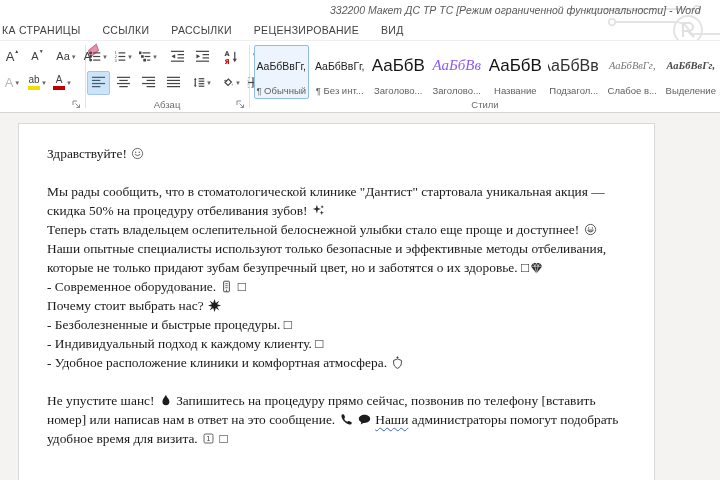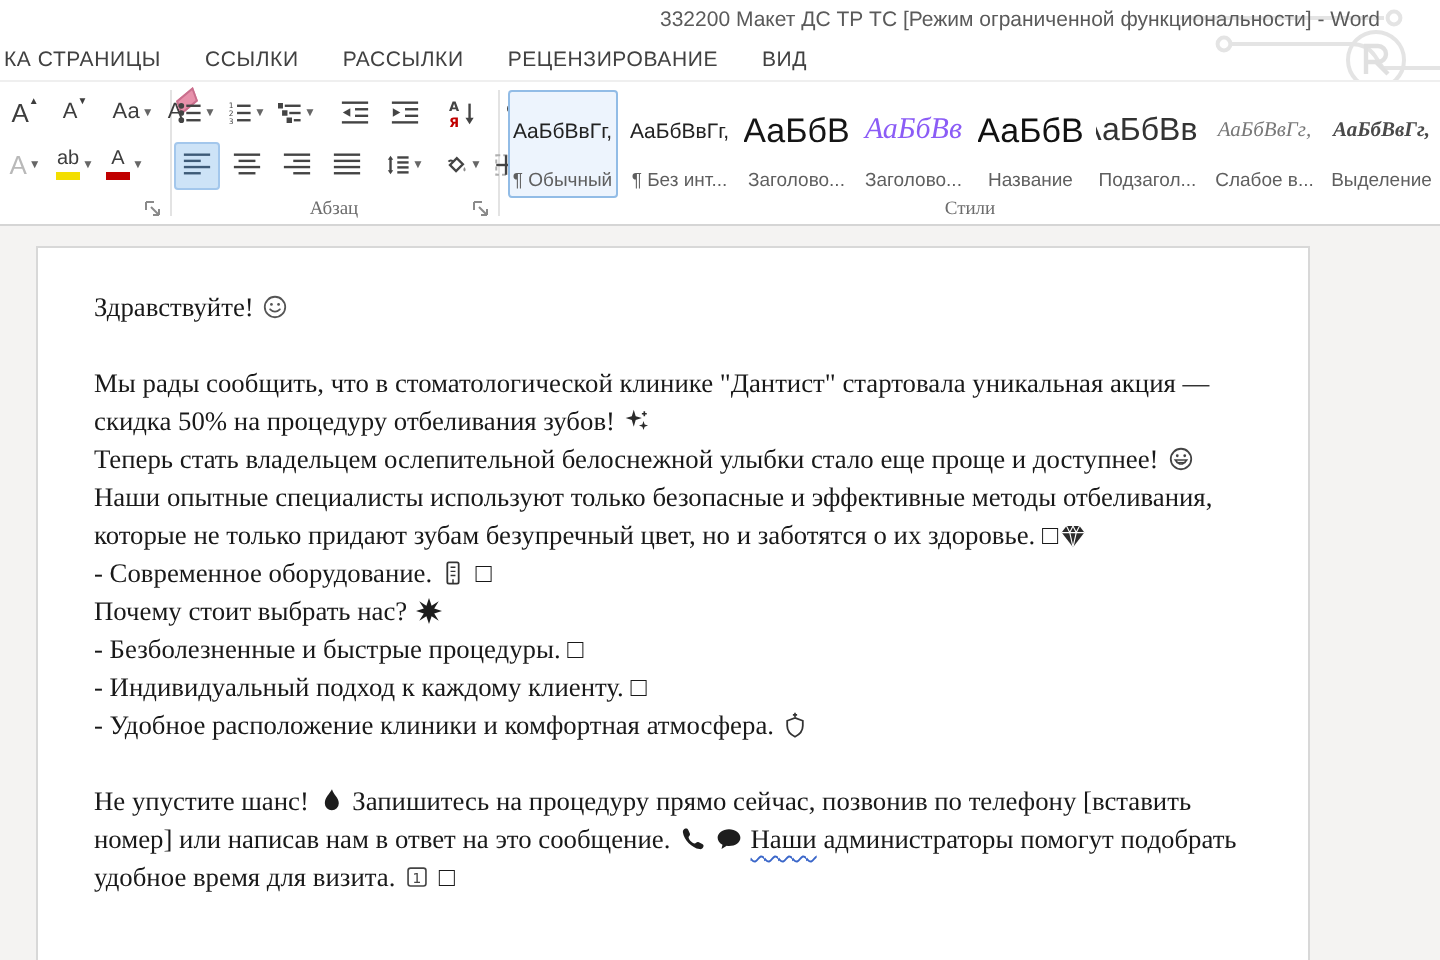--- a/index.html
+++ b/index.html
@@ -1,20 +1,20 @@
 <!DOCTYPE html>
 <html><head>
 <meta charset="utf-8">
 <style>
   html,body{margin:0;padding:0;background:#e9e9e9;}
   #app{position:relative;width:720px;height:480px;background:#fff;overflow:hidden;
        font-family:"Liberation Sans",sans-serif;color:#444;}
 
   
-  #titlebar{position:absolute;top:0;left:0;width:720px;height:20px;background:#fff;}
+  #titlebar{position:absolute;top:0;left:0;width:720px;height:20px;background:#fff;font-style:italic;}
   #title-text{position:absolute;left:330px;top:4px;font-size:10.5px;color:#5a5a5a;white-space:nowrap;}
   #circuit{position:absolute;top:0;right:0;width:130px;height:62px;pointer-events:none;}
 
   
   #tabrow{position:absolute;top:20px;left:0;width:720px;height:20px;display:flex;align-items:flex-end;
           border-bottom:1px solid #efefef;background:transparent;}
   .rtab{font-size:10.5px;color:#414141;padding:0 11px 4px 11px;letter-spacing:.3px;white-space:nowrap;cursor:default;}
   .rtab:first-child{padding-left:2px;}
 
   
@@ -35,21 +35,21 @@
   .gl.sm{font-size:11px;}
   .gl.hollow{color:#b9b9b9;}
   .mini{font-size:5px;line-height:1;color:#3d3d3d;position:relative;top:-5px;left:0px;}
   .eraser{width:9px;height:5px;background:#e791ab;transform:rotate(-40deg) skewX(-20deg);
           margin-left:-3px;position:relative;top:-6px;border:1px solid #c96f8d;}
   .colbtn{display:flex;flex-direction:column;align-items:center;line-height:1;justify-content:flex-end;}
   .colbtn .txt{font-size:10px;color:#3d3d3d;}
   .colbtn .bar{width:12px;height:3.5px;margin-top:1px;}
   .bar.yellow{background:#f3de00;}
   .bar.red{background:#c00000;}
-  .glabel{position:absolute;bottom:2px;left:0;right:0;text-align:center;font-size:9.5px;color:#6c6c6c;font-family:Liberation Serif, serif;}
+  .glabel{position:absolute;bottom:2px;left:0;right:0;text-align:center;font-size:9.5px;color:#6c6c6c;}
   .launcher{position:absolute;right:2px;bottom:2px;width:11px;height:11px;cursor:default;}
   .ric{display:block;}
   .ric line,.ric path,.ric rect,.ric circle{vector-effect:non-scaling-stroke;}
 
   
   #styles-gallery{display:flex;gap:4px;padding:4px 2px 0 4px;height:56px;justify-content:space-between;}
   .style-card{width:56px;height:54px;border:1px solid transparent;border-radius:2px;
               display:flex;flex-direction:column;justify-content:flex-end;align-items:center;
               padding:2px 1px;box-sizing:border-box;cursor:default;overflow:hidden;}
   .style-card.selected{background:#edf4fd;border-color:#92bce6;}

